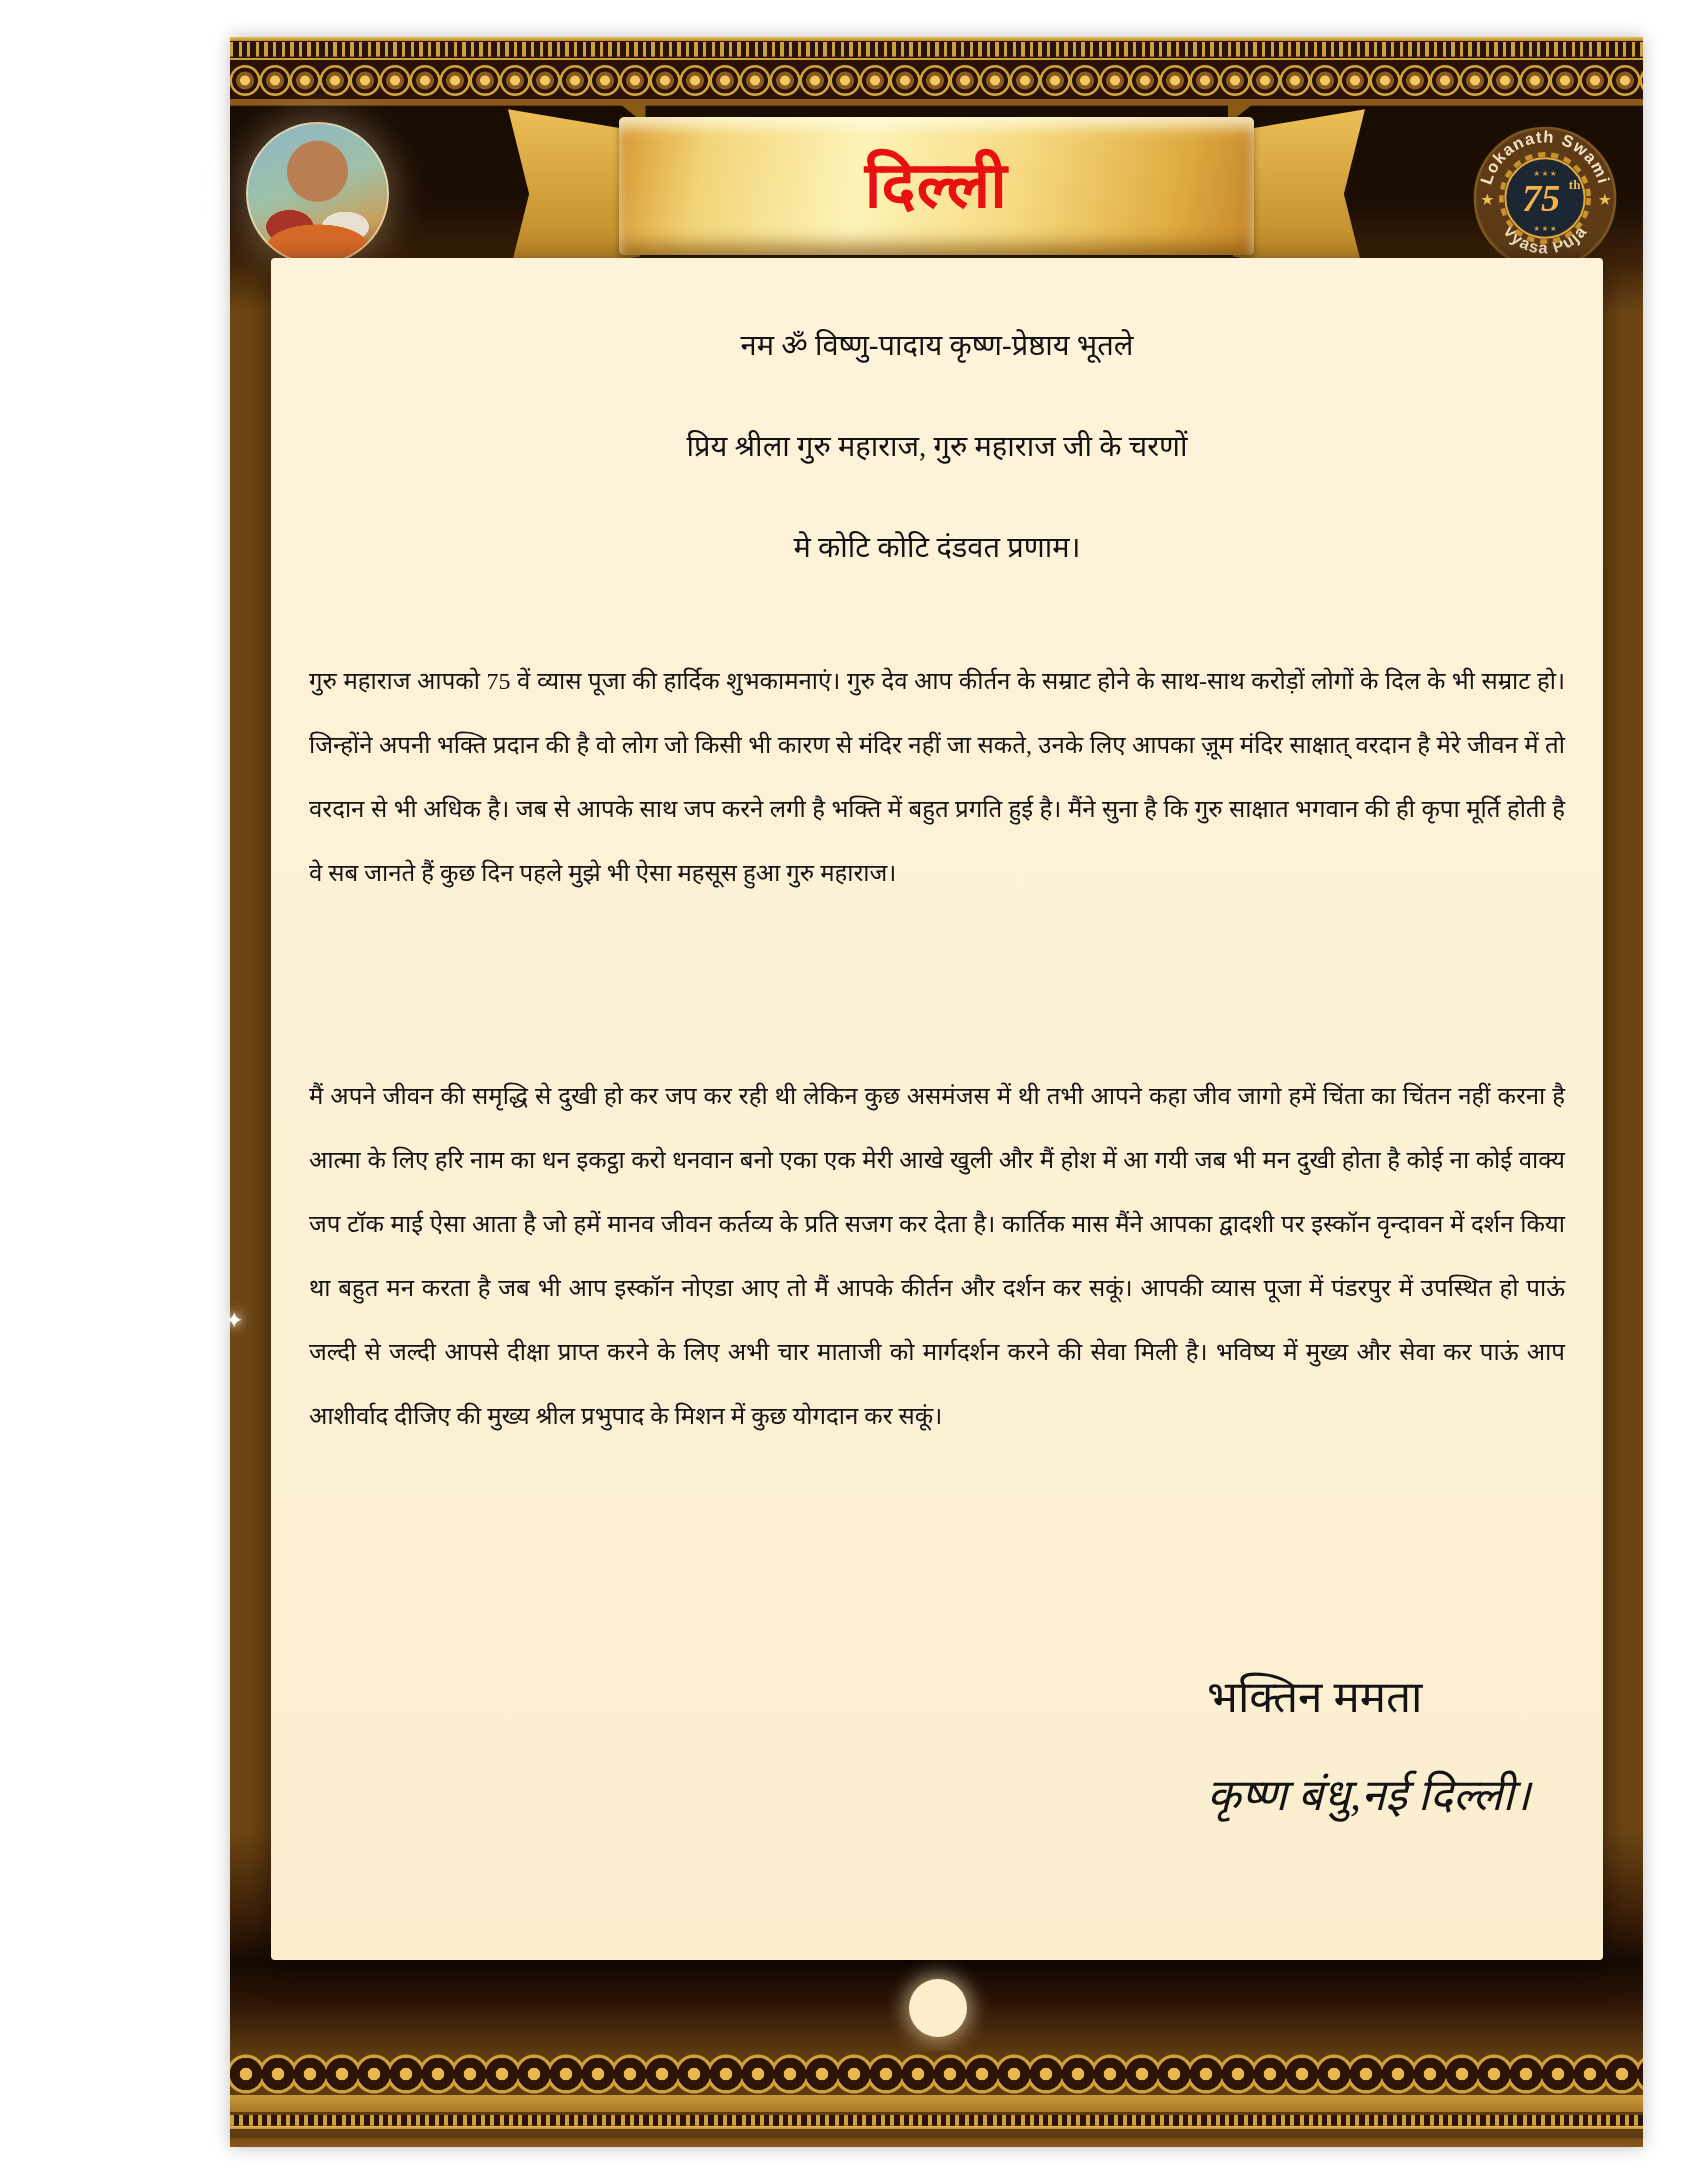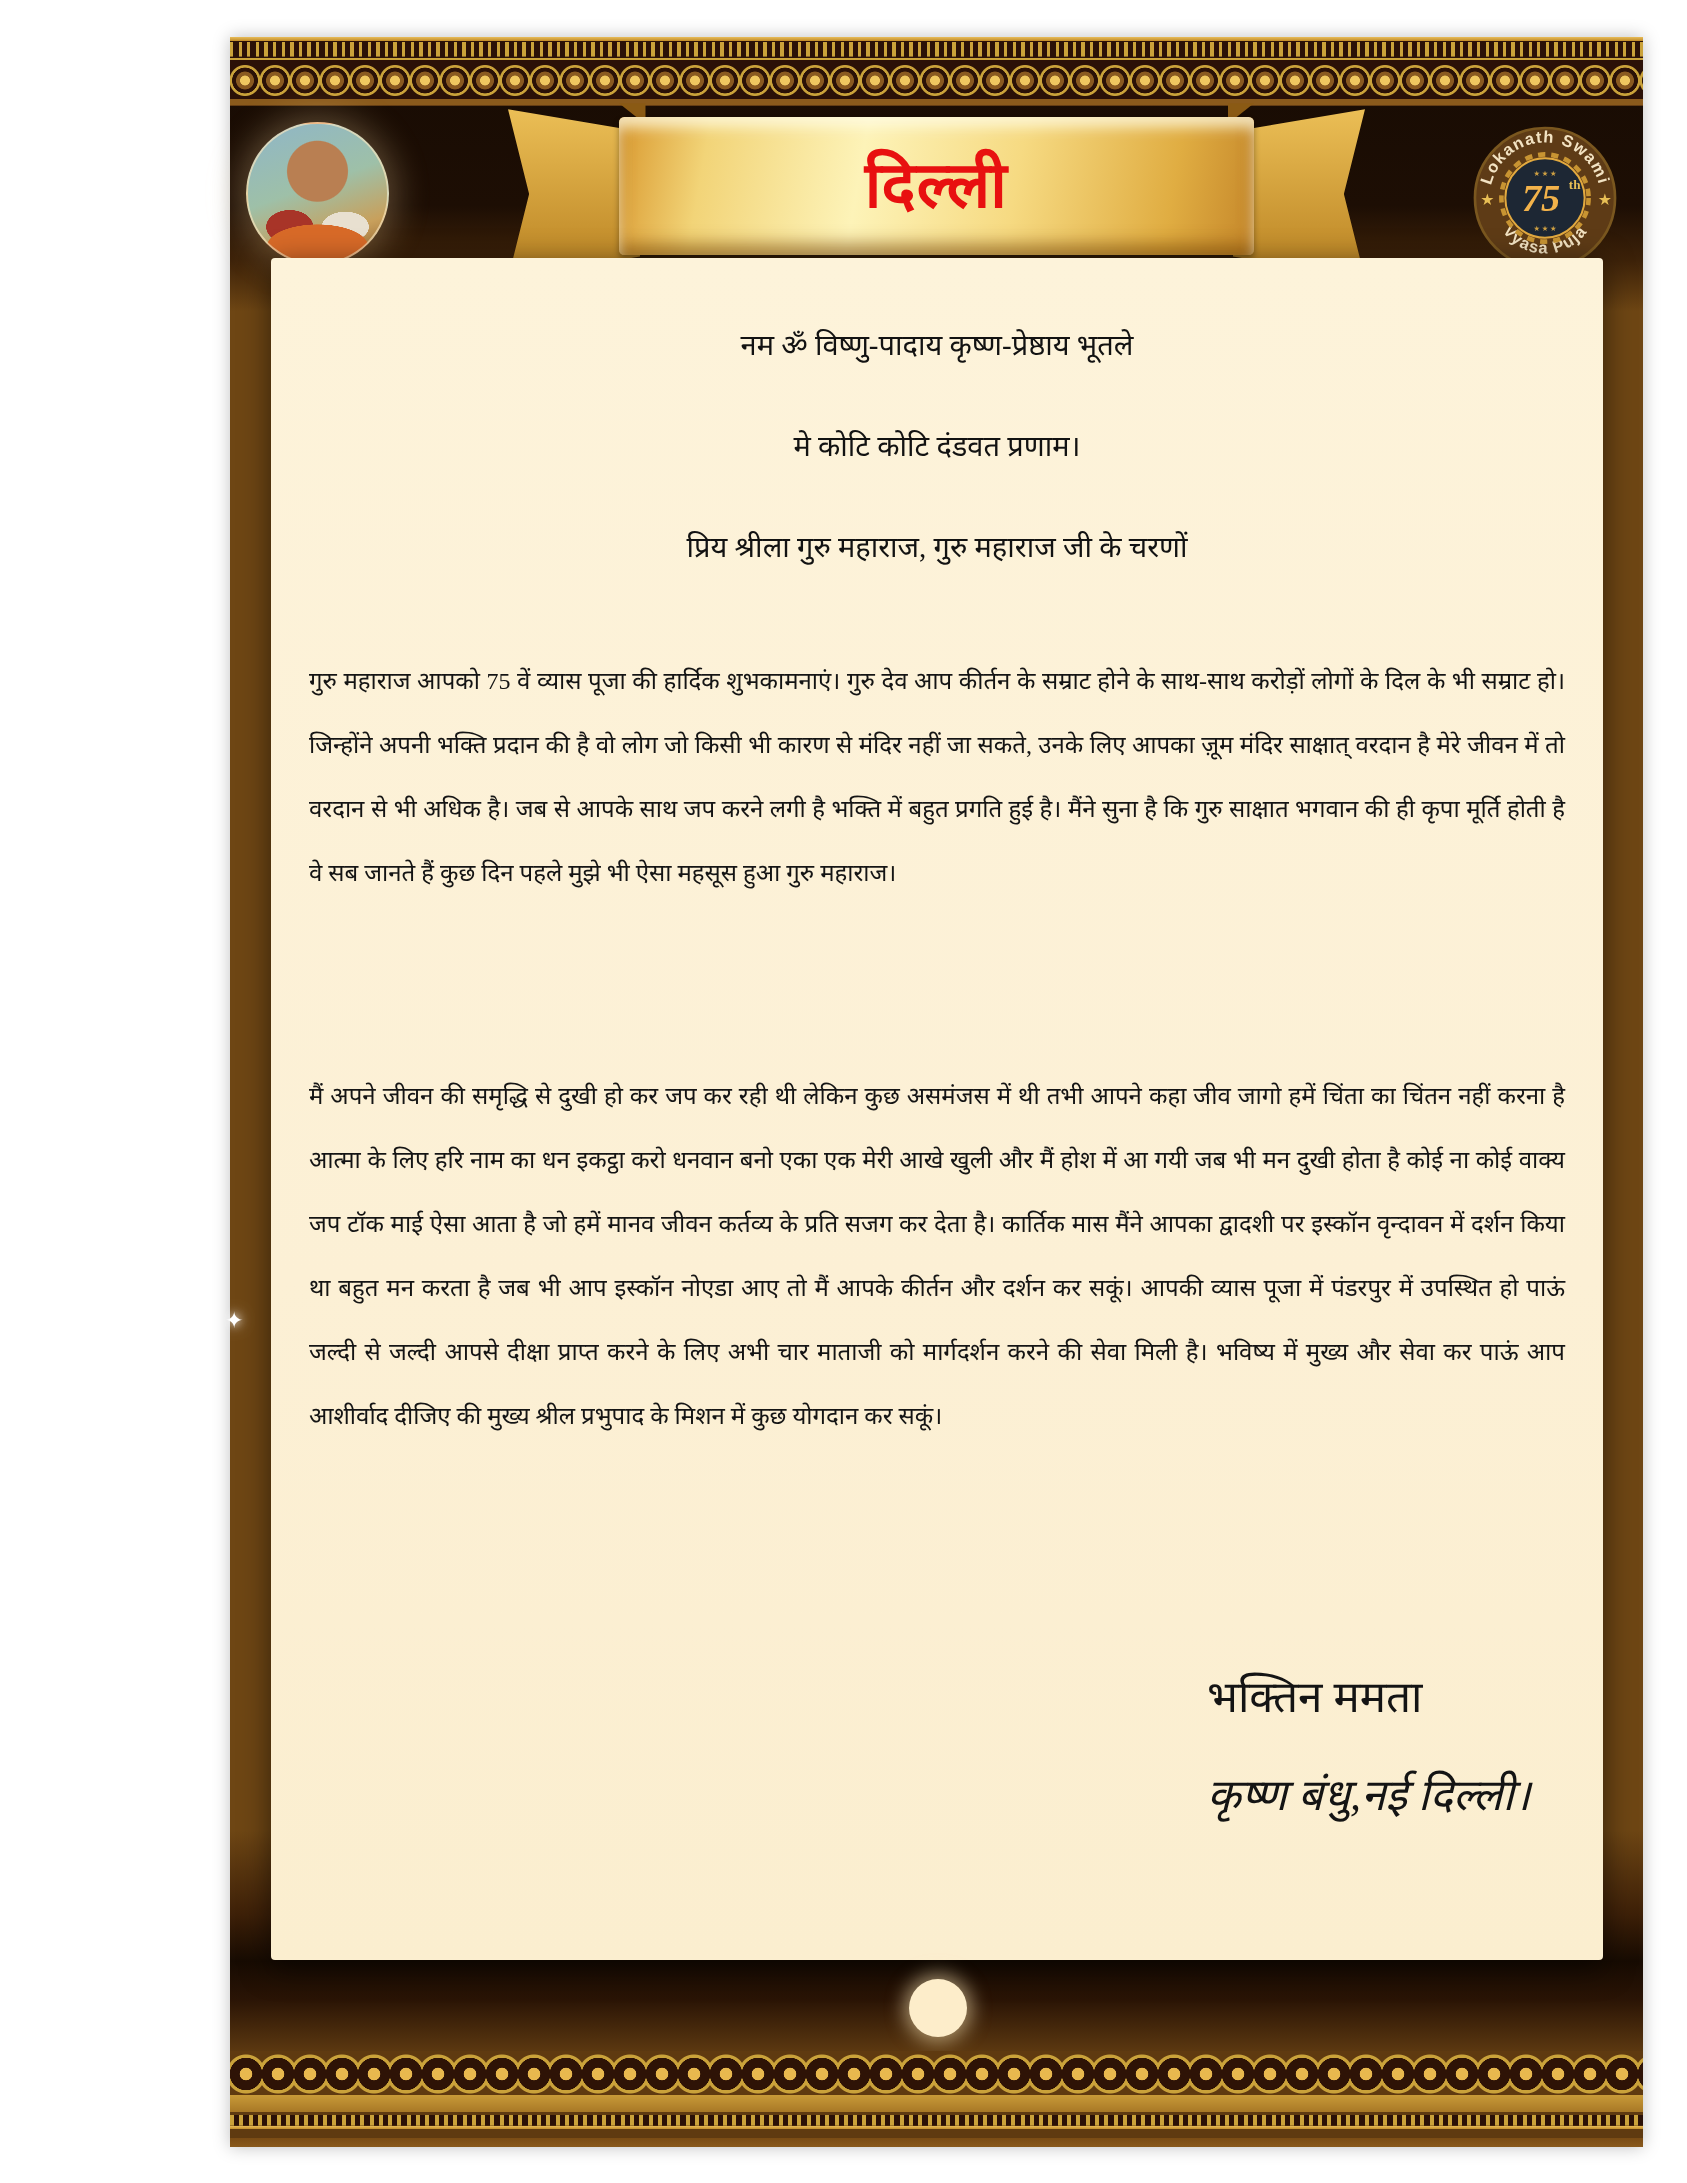--- a/index.html
+++ b/index.html
@@ -126,22 +126,22 @@
       <text x="112" y="78" text-anchor="middle" font-size="11" fill="#cfa043">★ ★ ★</text>
       <text x="112" y="162" text-anchor="middle" font-size="11" fill="#cfa043">★ ★ ★</text>
       <text x="106" y="132" text-anchor="middle" font-size="58" font-weight="bold" font-style="italic" fill="#f2b24a" font-family="Liberation Serif, serif">75</text>
       <text x="148" y="98" font-size="20" font-weight="bold" fill="#e8bf55" font-family="Liberation Serif, serif">th</text>
     </svg>
 
     <div class="panel"></div>
 
     <div class="invocation">
       <div>नम ॐ विष्णु-पादाय कृष्ण-प्रेष्ठाय भूतले</div>
+      <div>प्रिय श्रीला गुरु महाराज, गुरु महाराज जी के चरणों</div>
       <div>मे कोटि कोटि दंडवत प्रणाम।</div>
-      <div>प्रिय श्रीला गुरु महाराज, गुरु महाराज जी के चरणों</div>
     </div>
 
     <div class="para p1">गुरु महाराज आपको 75 वें व्यास पूजा की हार्दिक शुभकामनाएं। गुरु देव आप कीर्तन के सम्राट होने के साथ-साथ करोड़ों लोगों के दिल के भी सम्राट हो। जिन्होंने अपनी भक्ति प्रदान की है वो लोग जो किसी भी कारण से मंदिर नहीं जा सकते, उनके लिए आपका ज़ूम मंदिर साक्षात् वरदान है मेरे जीवन में तो वरदान से भी अधिक है। जब से आपके साथ जप करने लगी है भक्ति में बहुत प्रगति हुई है। मैंने सुना है कि गुरु साक्षात भगवान की ही कृपा मूर्ति होती है वे सब जानते हैं कुछ दिन पहले मुझे भी ऐसा महसूस हुआ गुरु महाराज।</div>
     <div class="para p2">मैं अपने जीवन की समृद्धि से दुखी हो कर जप कर रही थी लेकिन कुछ असमंजस में थी तभी आपने कहा जीव जागो हमें चिंता का चिंतन नहीं करना है आत्मा के लिए हरि नाम का धन इकट्ठा करो धनवान बनो एका एक मेरी आखे खुली और मैं होश में आ गयी जब भी मन दुखी होता है कोई ना कोई वाक्य जप टॉक माई ऐसा आता है जो हमें मानव जीवन कर्तव्य के प्रति सजग कर देता है। कार्तिक मास मैंने आपका द्वादशी पर इस्कॉन वृन्दावन में दर्शन किया था बहुत मन करता है जब भी आप इस्कॉन नोएडा आए तो मैं आपके कीर्तन और दर्शन कर सकूं। आपकी व्यास पूजा में पंडरपुर में उपस्थित हो पाऊं जल्दी से जल्दी आपसे दीक्षा प्राप्त करने के लिए अभी चार माताजी को मार्गदर्शन करने की सेवा मिली है। भविष्य में मुख्य और सेवा कर पाऊं आप आशीर्वाद दीजिए की मुख्य श्रील प्रभुपाद के मिशन में कुछ योगदान कर सकूं।</div>
 
     <div class="sig s1">भक्तिन ममता</div>
     <div class="sig s2">कृष्ण बंधु,नई दिल्ली।</div>
 
     <div class="sparkle">✦</div>
     <div class="moon"></div>

